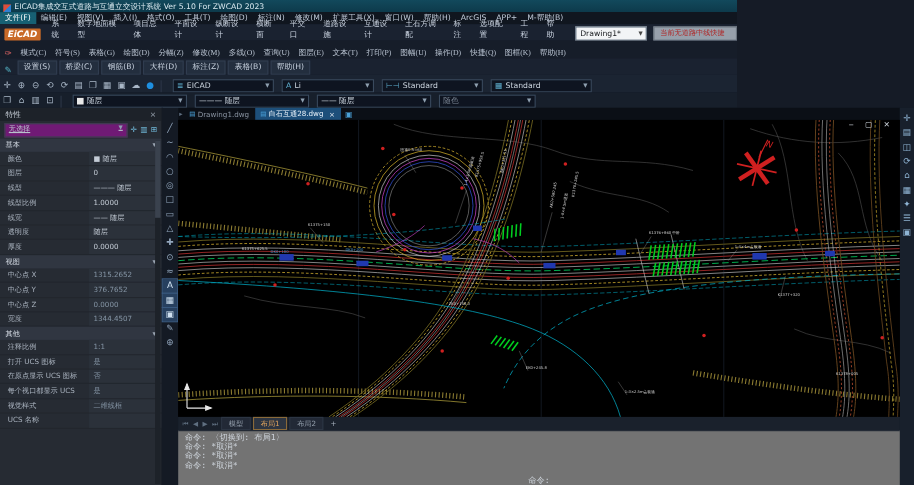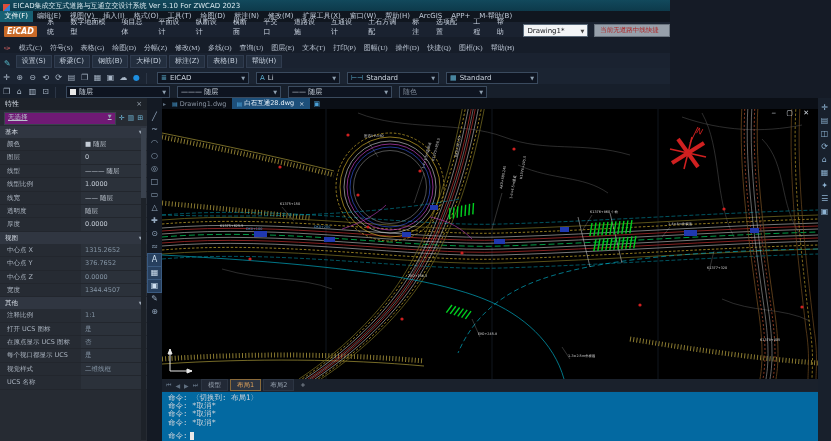--- a/index.html
+++ b/index.html
@@ -81,25 +81,25 @@
   .canvaswrap{position:absolute;left:162px;top:109px;width:656px;height:270px;background:#000;}
   .canvas-controls{position:absolute;right:5px;top:0px;color:#cfd6de;font-size:7px;letter-spacing:4px;}
   
   .layoutbar{position:absolute;left:162px;top:379px;width:656px;height:12px;background:#1a212c;
              display:flex;align-items:center;font-size:6.5px;color:#96a1ae;gap:2px;padding-left:3px;box-sizing:border-box;}
   .lnav{color:#5f6f80;font-size:6px;padding:0 1px;}
   .ltab{padding:0 6px;height:10px;line-height:10px;background:#222936;border:1px solid #2c3543;}
   .ltab.active{background:#2d3542;color:#e0a35c;border-color:#8a6a3a;}
   .ladd{padding:0 4px;color:#a8b2be;}
   
-  .cmdwrap{position:absolute;left:162px;top:391px;width:656px;height:50px;background:#0369a1;
+  .cmdwrap{position:absolute;left:162px;top:391px;width:656px;height:50px;background:#737373;
            font-family:"DejaVu Sans Mono",monospace;font-size:7.5px;color:#ccd2d9;
            padding:2px 6px;box-sizing:border-box;border-top:1px solid #1c2430;}
   .cmdline{height:8.2px;line-height:8.2px;white-space:pre;}
-  .cmdprompt{display:flex;align-items:center;margin-top:5px;height:9px;}
+  .cmdprompt{display:flex;align-items:center;margin-top:5px;height:9px;flex-direction:column;}
   .cursor{display:inline-block;width:4px;height:8px;background:#e8e8e8;margin-left:2px;}
 </style>
 </head>
 <body>
 
 <div class="app">
 
   <div class="bar titlebar">
     <span class="applogo"></span>
     <span>EICAD集成交互式道路与互通立交设计系统 Ver 5.10 For ZWCAD 2023</span>

